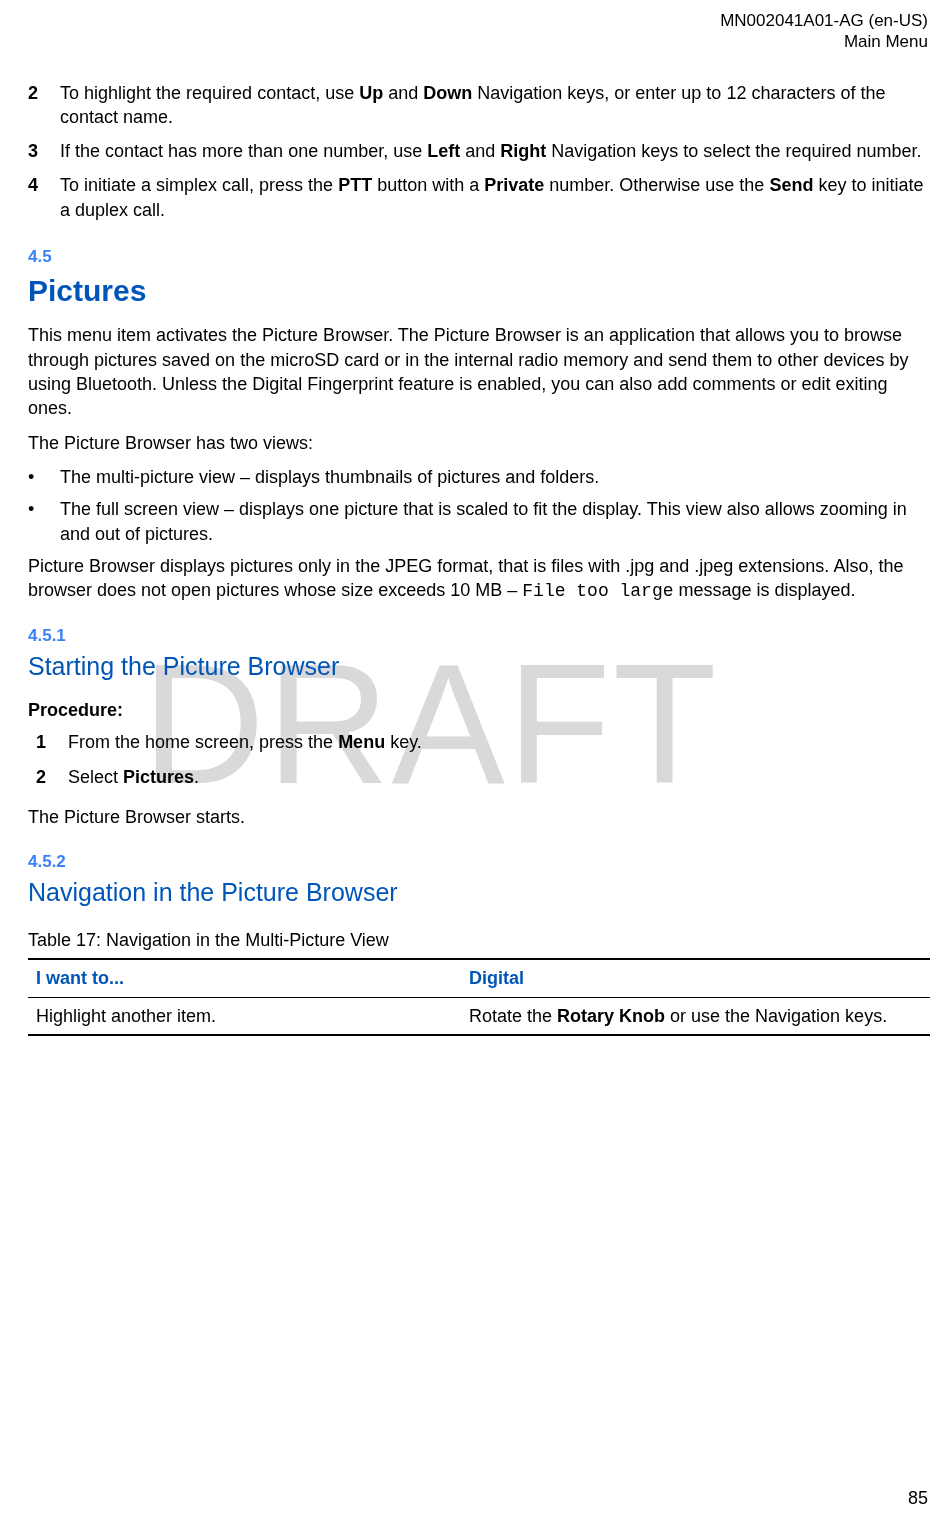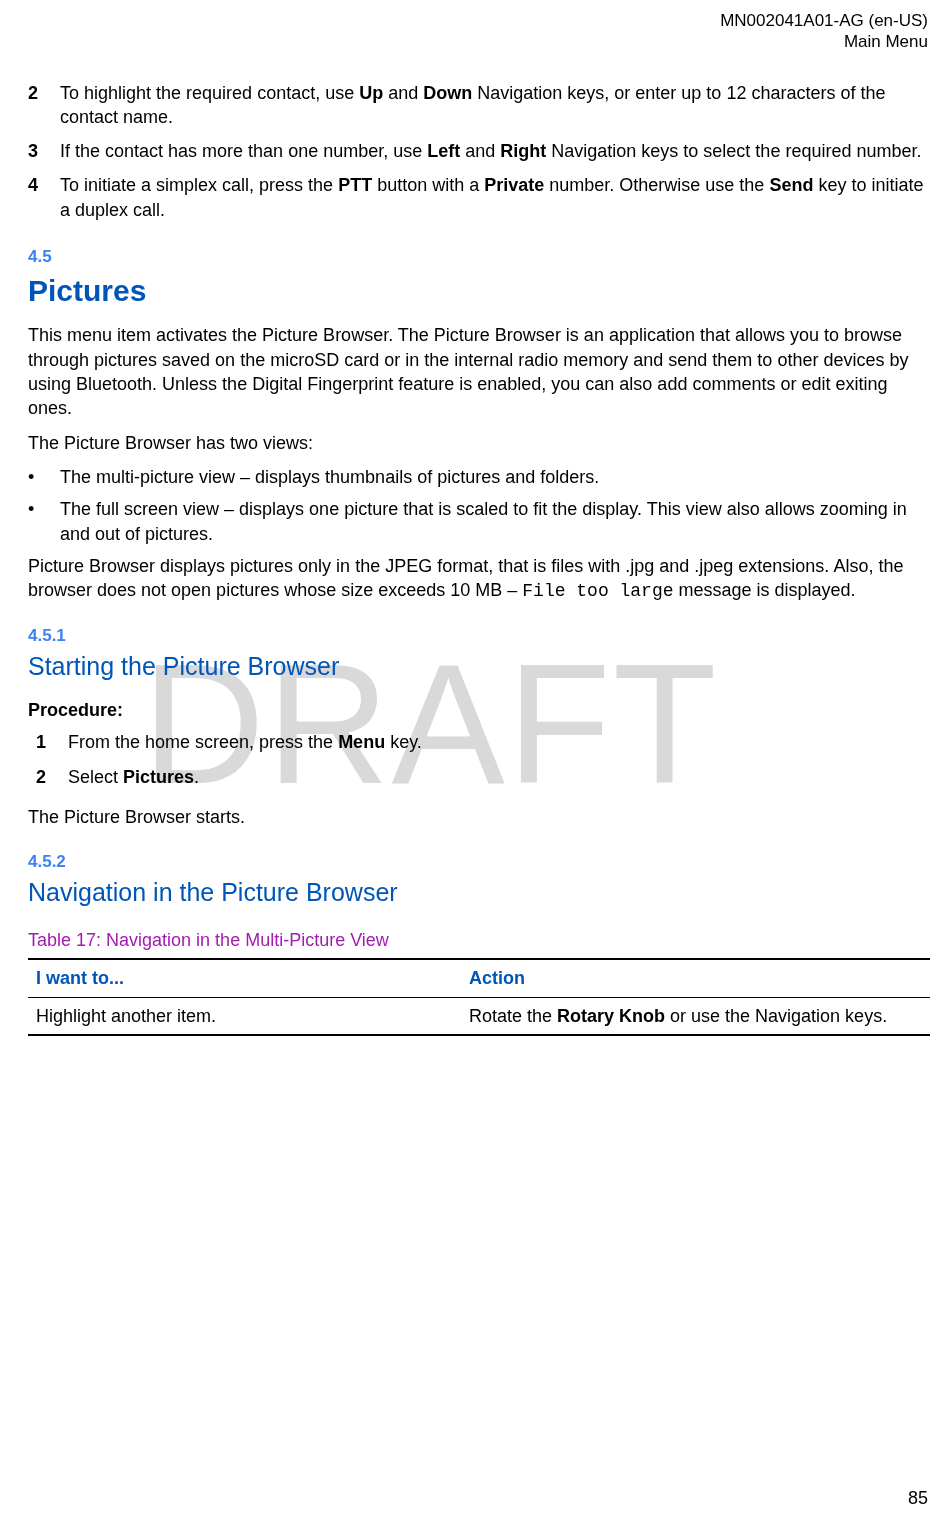--- a/index.html
+++ b/index.html
@@ -41,21 +41,21 @@
       margin-bottom: 14px;
     }
     .para { margin-bottom: 10px; }
     .ul-item { display: flex; margin-bottom: 8px; }
     .ul-item .bullet { width: 32px; flex-shrink: 0; }
     .ul-item .txt { flex: 1; }
     .bold { font-weight: bold; }
     .code { font-family: "Courier New", monospace; }
     .proc-label { font-weight: bold; margin-bottom: 8px; margin-top: 11px; }
     .ol2 { padding-left: 8px; margin-bottom: 16px; }
-    .table-title { color: #a21caf; font-size: 18px; margin-top: 18px; margin-bottom: 6px; }
+    .table-title { color: #000000; font-size: 18px; margin-top: 18px; margin-bottom: 6px; }
     table { width: 100%; border-collapse: collapse; }
     th {
       text-align: left;
       color: #0056b8;
       font-weight: bold;
       padding: 6px 8px;
       border-top: 2px solid #000;
       border-bottom: 1px solid #000;
       font-size: 18px;
     }
@@ -150,21 +150,21 @@
 </div>
 <p class="para">The Picture Browser starts.</p>
 
 <div class="sec-num">4.5.2</div>
 <div class="sec-title-med">Navigation in the Picture Browser</div>
 <div class="table-title">Table 17: Navigation in the Multi-Picture View</div>
 <table>
   <thead>
     <tr>
       <th>I want to...</th>
-      <th>Action</th>
+      <th>Digital</th>
     </tr>
   </thead>
   <tbody>
     <tr>
       <td>Highlight another item.</td>
       <td>
         <span>Rotate the </span><span class="bold">Rotary Knob</span><span> or use the Navigation keys.</span>
       </td>
     </tr>
   </tbody>

